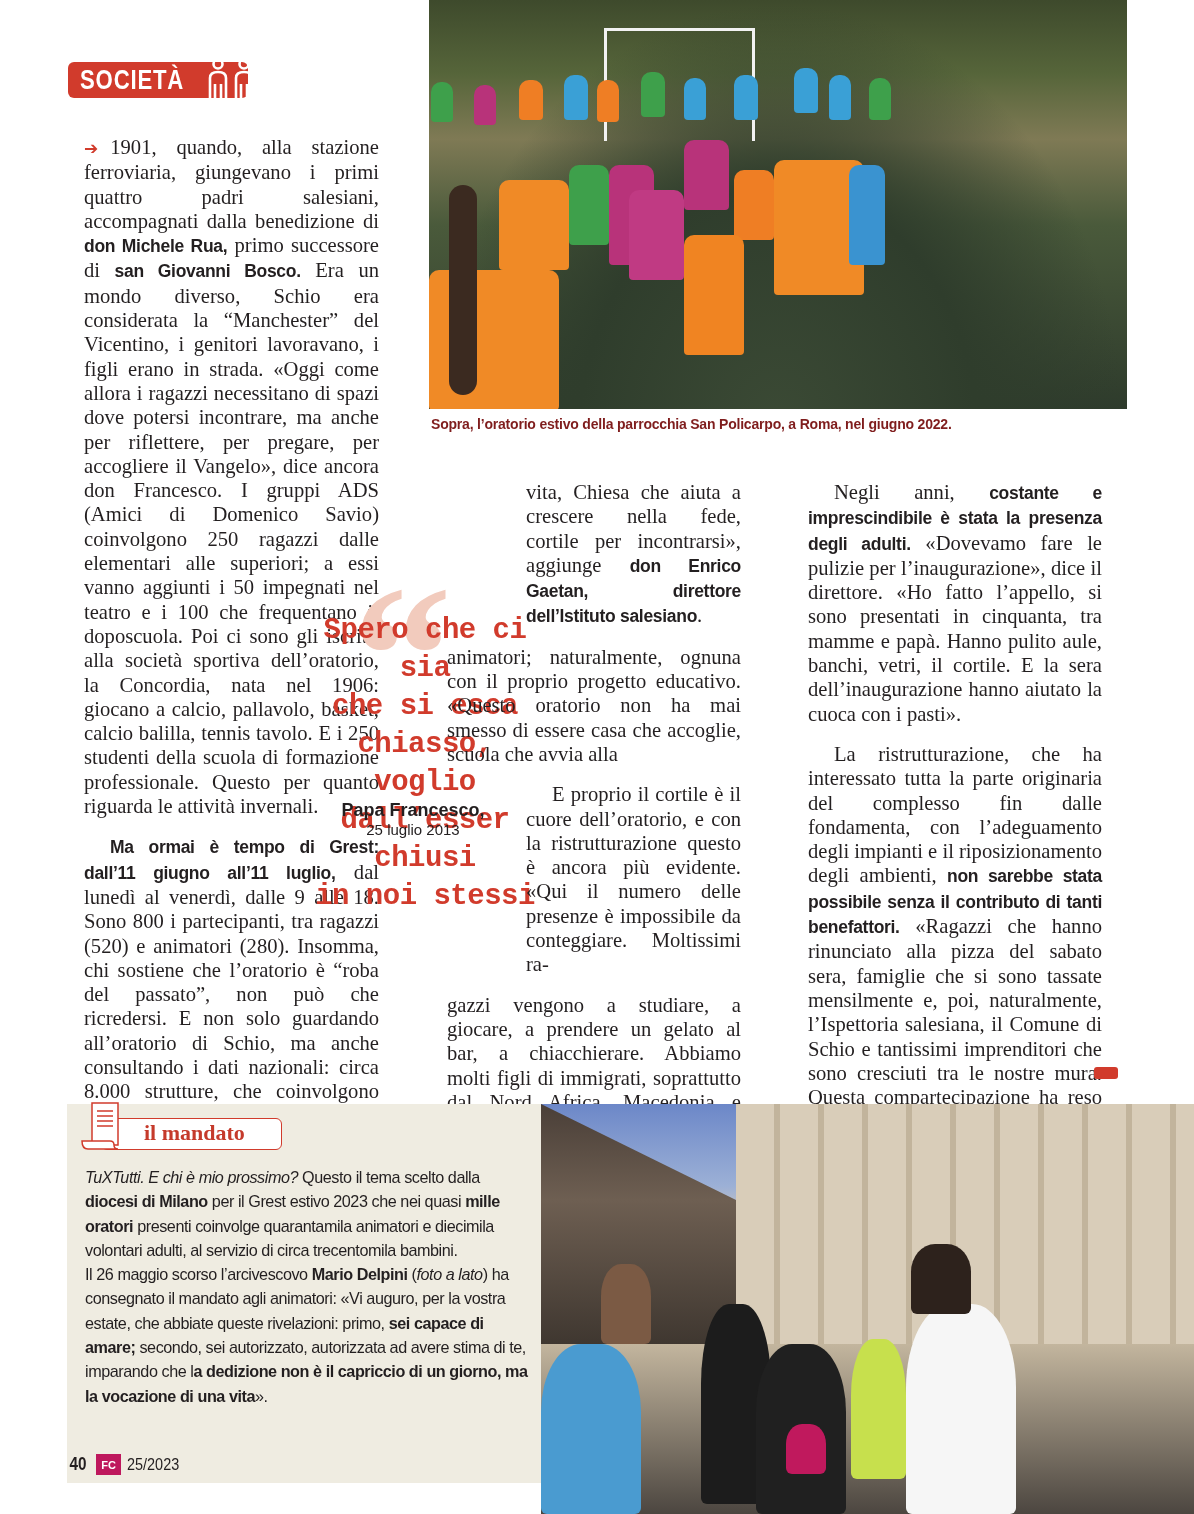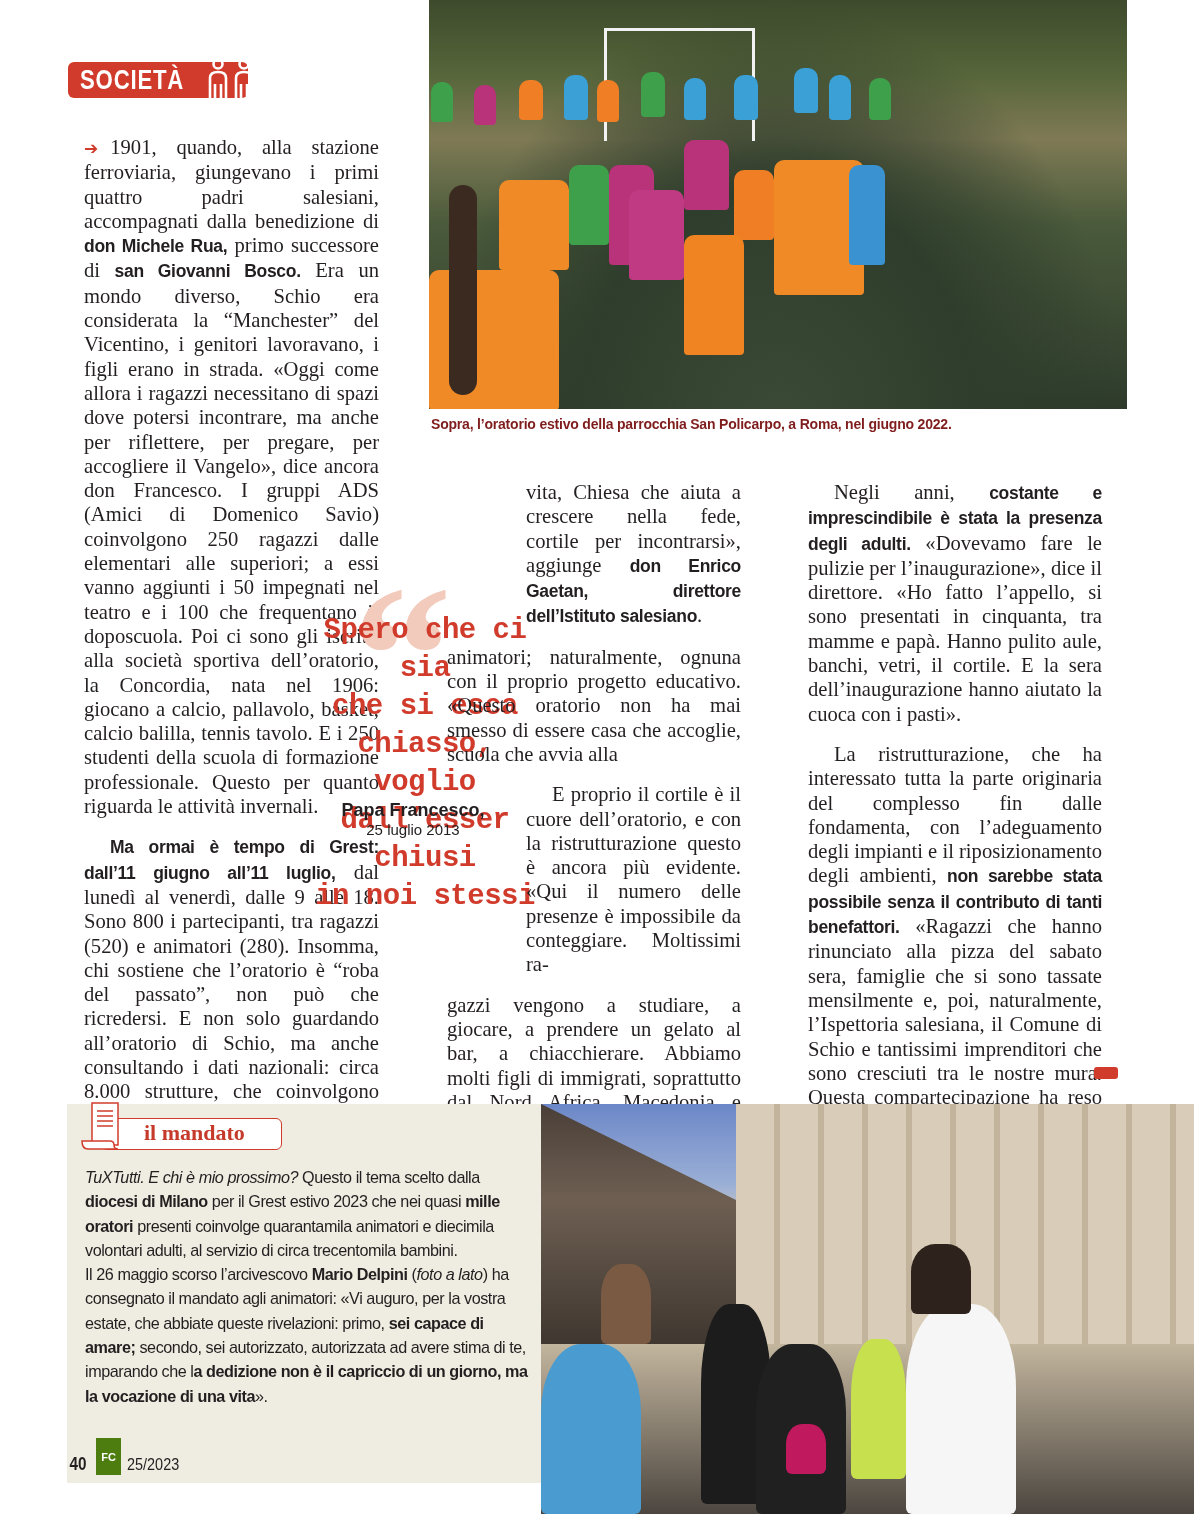--- a/index.html
+++ b/index.html
@@ -102,21 +102,21 @@
     font-family: "Liberation Sans", "DejaVu Sans", sans-serif;
     font-size: 16.2px; line-height: 24.3px; color: #231f20; letter-spacing: -0.45px;
   }
   .box-text p { margin: 0; }
   .box-text .bb { font-weight: bold; }
 
   
   .footer { left: 68px; top: 1453px; height: 22px; display: flex; align-items: flex-end;
     font-family: "Liberation Sans", "DejaVu Sans", sans-serif; }
   .footer .pg { font-weight: bold; font-size: 18px; margin-right: 8px; transform: scaleX(0.85); }
-  .footer .fc { width: 25px; height: 37px; background: #4d7c0f; color: #fff; font-weight: bold;
+  .footer .fc { width: 25px; height: 21px; background: #be185d; color: #fff; font-weight: bold;
     font-size: 11px; display: flex; align-items: center; justify-content: center; margin-right: 6px; }
   .footer .iss { font-size: 17px; transform: scaleX(0.85); transform-origin: left center; }
 </style>
 </head>
 <body>
 
 <div class="abs section-tag">
   <span class="label">SOCIETÀ</span>
   <svg class="people" width="82" height="58" viewBox="0 0 82 58">
     <g fill="none" stroke="#fff" stroke-width="2.6">

